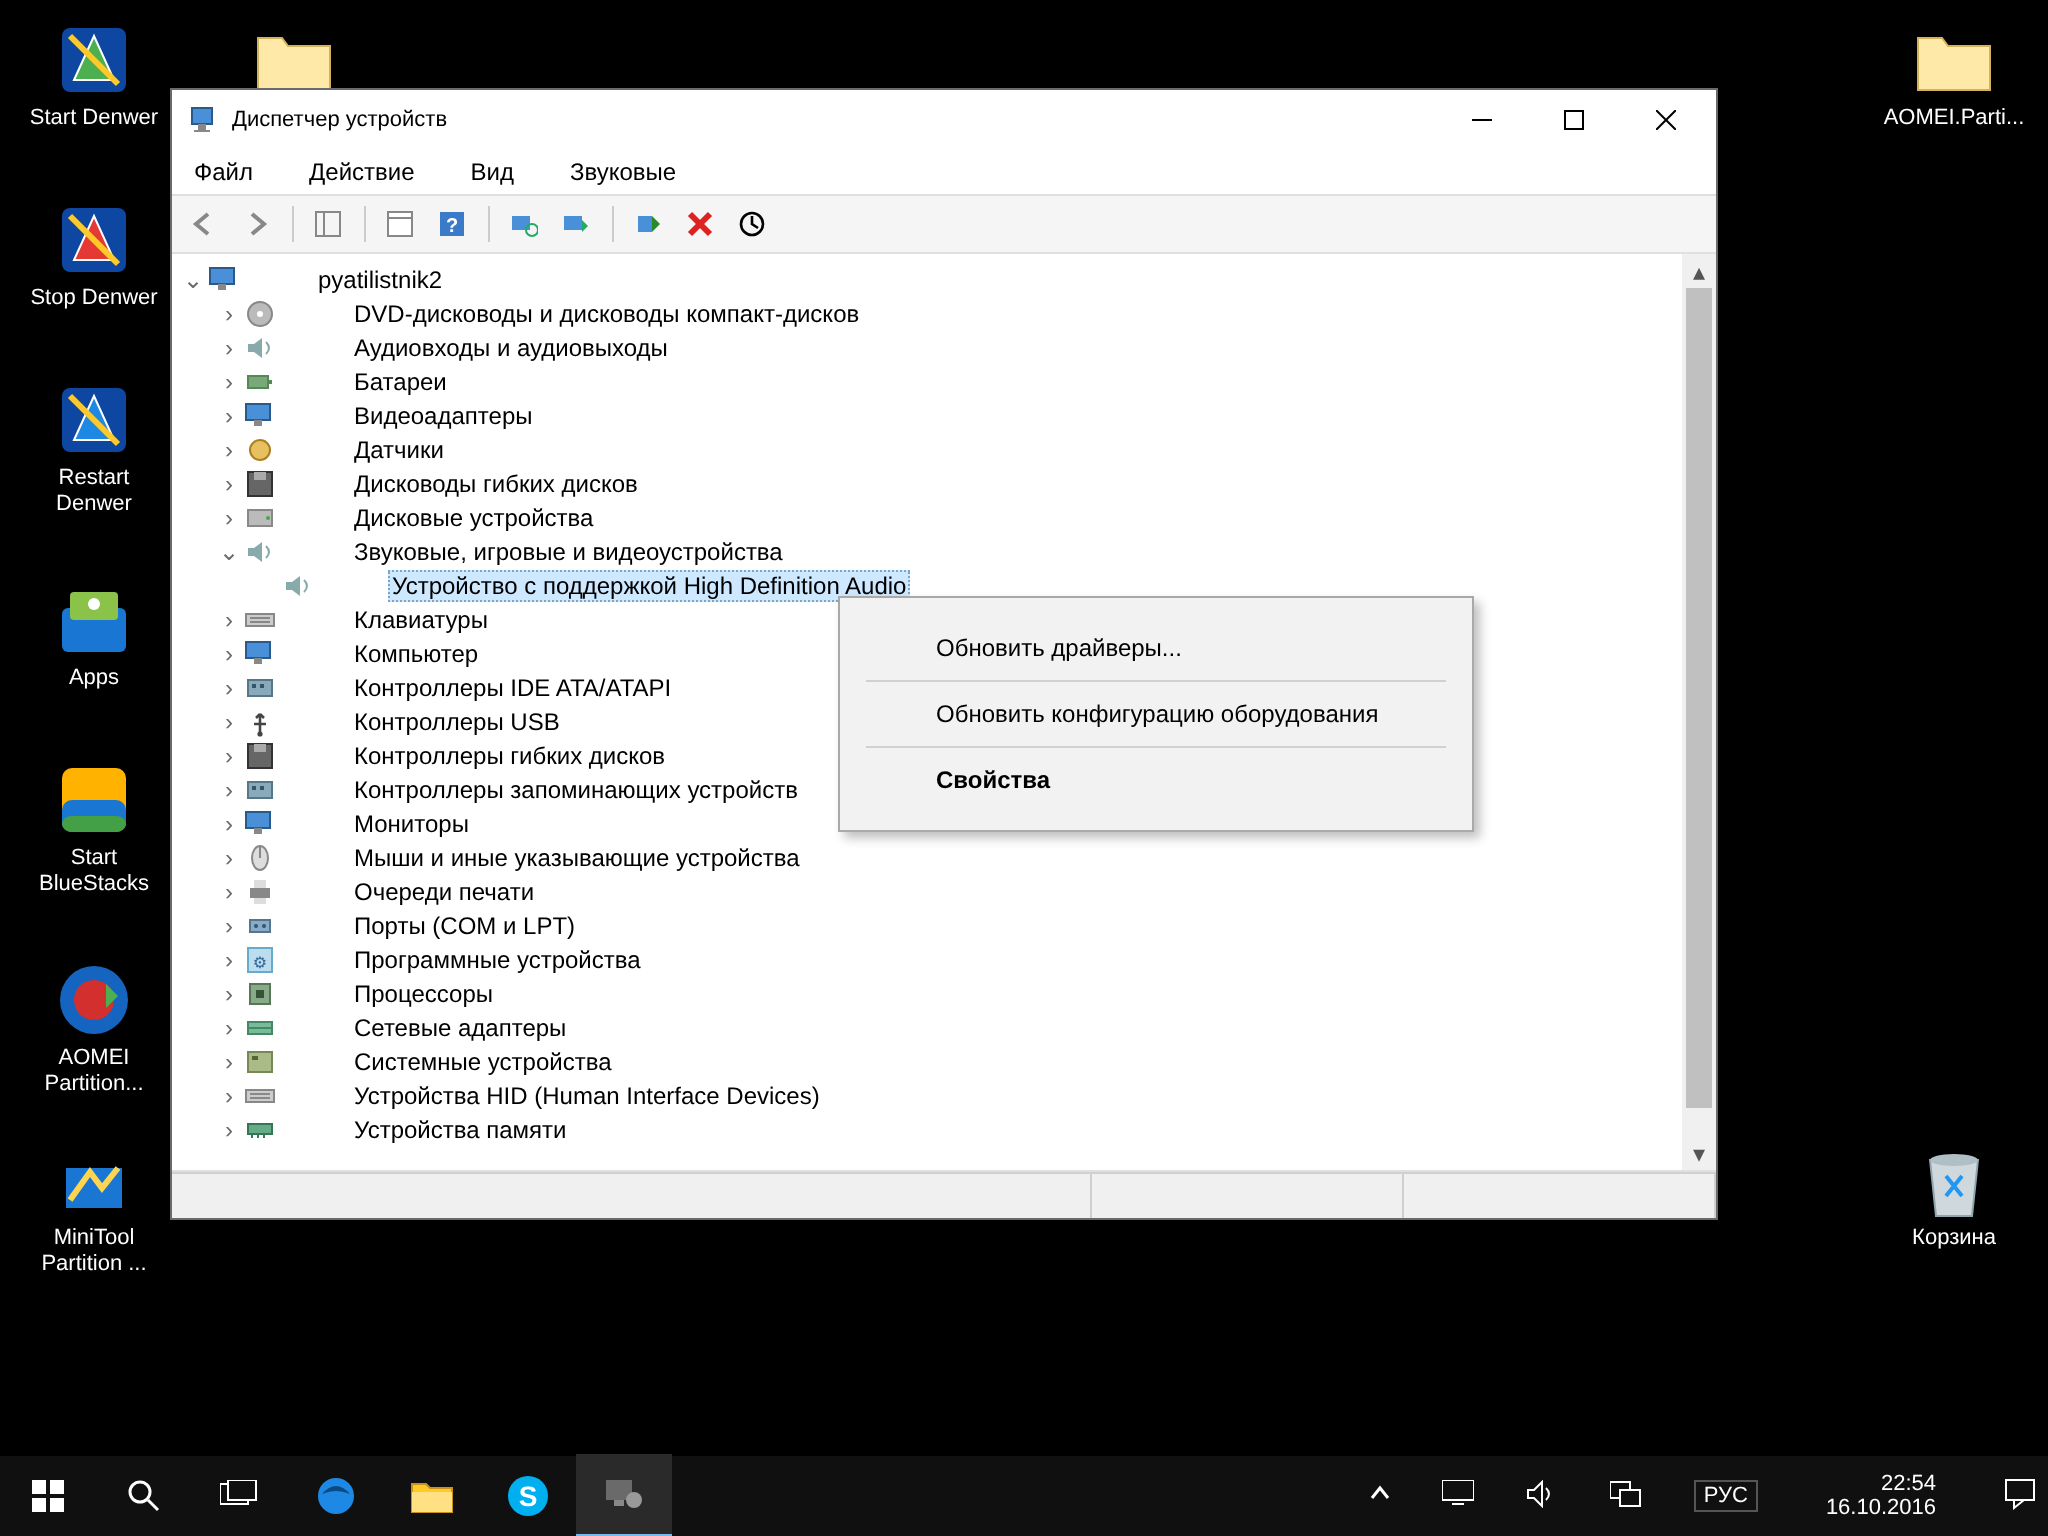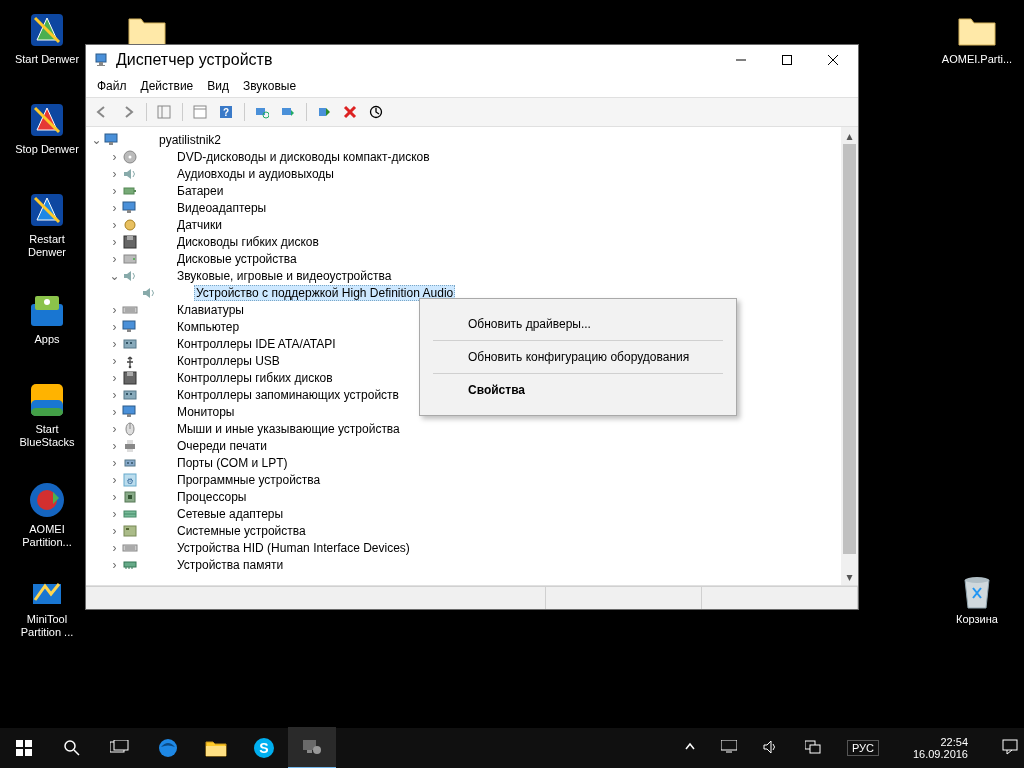--- a/index.html
+++ b/index.html
@@ -4,25 +4,25 @@
 <style>
   html,body{margin:0;padding:0;width:1024px;height:768px;font-family:"Segoe UI",Arial,sans-serif;font-size:12px;overflow:hidden;background:#000;}
   .desktop{width:1024px;height:728px;position:relative;background:#000;}
   .desktop-icon{position:absolute;width:74px;text-align:center;color:#fff;font-size:11px;line-height:13px;}
   .desktop-icon .ico-img{width:40px;height:40px;margin:0 auto 3px;display:flex;align-items:center;justify-content:center;color:#fff;}
   .desktop-icon .label{text-shadow:0 0 3px #000;}
   
   .window{position:absolute;left:85px;top:44px;width:772px;height:564px;background:#fff;border:1px solid #6a6a6a;display:flex;flex-direction:column;}
   .titlebar{height:30px;display:flex;align-items:center;padding:0 2px 0 8px;background:#fff;}
   .titlebar .ti{width:16px;height:16px;margin-right:6px;display:flex;align-items:center;justify-content:center;}
-  .titlebar .title{flex:1;font-size:16px;color:#000;}
+  .titlebar .title{flex:1;font-size:11px;color:#000;}
   .titlebar .winbtns{display:flex;}
   .winbtn{width:46px;height:30px;display:flex;align-items:center;justify-content:center;}
   .winbtn svg{width:10px;height:10px;}
-  .menubar{height:22px;display:flex;align-items:center;padding:0 4px;gap:0;background:#fff;}
+  .menubar{height:22px;display:flex;align-items:center;padding:0 4px;gap:14px;background:#fff;}
   .menubar span{padding:2px 7px;font-size:12px;}
   .toolbar{height:28px;border-top:1px solid #e0e0e0;border-bottom:1px solid #e0e0e0;display:flex;align-items:center;gap:2px;padding:0 4px;background:#f5f5f5;}
   .tbtn{width:22px;height:22px;display:flex;align-items:center;justify-content:center;border:1px solid transparent;}
   .tbtn.sep{width:6px;}
   .tree-wrap{flex:1;display:flex;overflow:hidden;border-bottom:1px solid #e0e0e0;}
   .tree{flex:1;overflow:hidden;padding:4px 0 0 4px;font-size:12px;}
   .scrollbar{width:17px;background:#f0f0f0;position:relative;}
   .scrollbar .arrow{position:absolute;left:0;width:17px;height:17px;display:flex;align-items:center;justify-content:center;color:#555;}
   .scrollbar .thumb{position:absolute;left:2px;width:13px;background:#c0c0c0;}
   .node{display:flex;align-items:center;height:17px;white-space:nowrap;}
@@ -607,20 +607,20 @@
           <path d="M1 5 L4 5 L8 1 L8 13 L4 9 L1 9 Z" fill="none" stroke="#fff"></path>
           <path d="M10 4 Q13 7 10 10" fill="none" stroke="#fff"></path>
         </svg></span>
     <span><svg width="16" height="14" viewBox="0 0 16 14">
           <rect x="0" y="1" width="10" height="8" fill="none" stroke="#fff"></rect>
           <rect x="5" y="5" width="10" height="8" fill="#101010" stroke="#fff"></rect>
         </svg></span>
     <span class="lang">РУС</span>
     <div class="clock">
       <div>22:54</div>
-      <div>16.09.2016</div>
+      <div>16.10.2016</div>
     </div>
     <span><svg width="16" height="16" viewBox="0 0 16 16">
           <rect x="1" y="1" width="14" height="10" fill="none" stroke="#fff"></rect>
           <path d="M5 11 L5 15 L10 11" fill="none" stroke="#fff"></path>
         </svg></span>
   </div>
 </div>
 
 </body></html>

